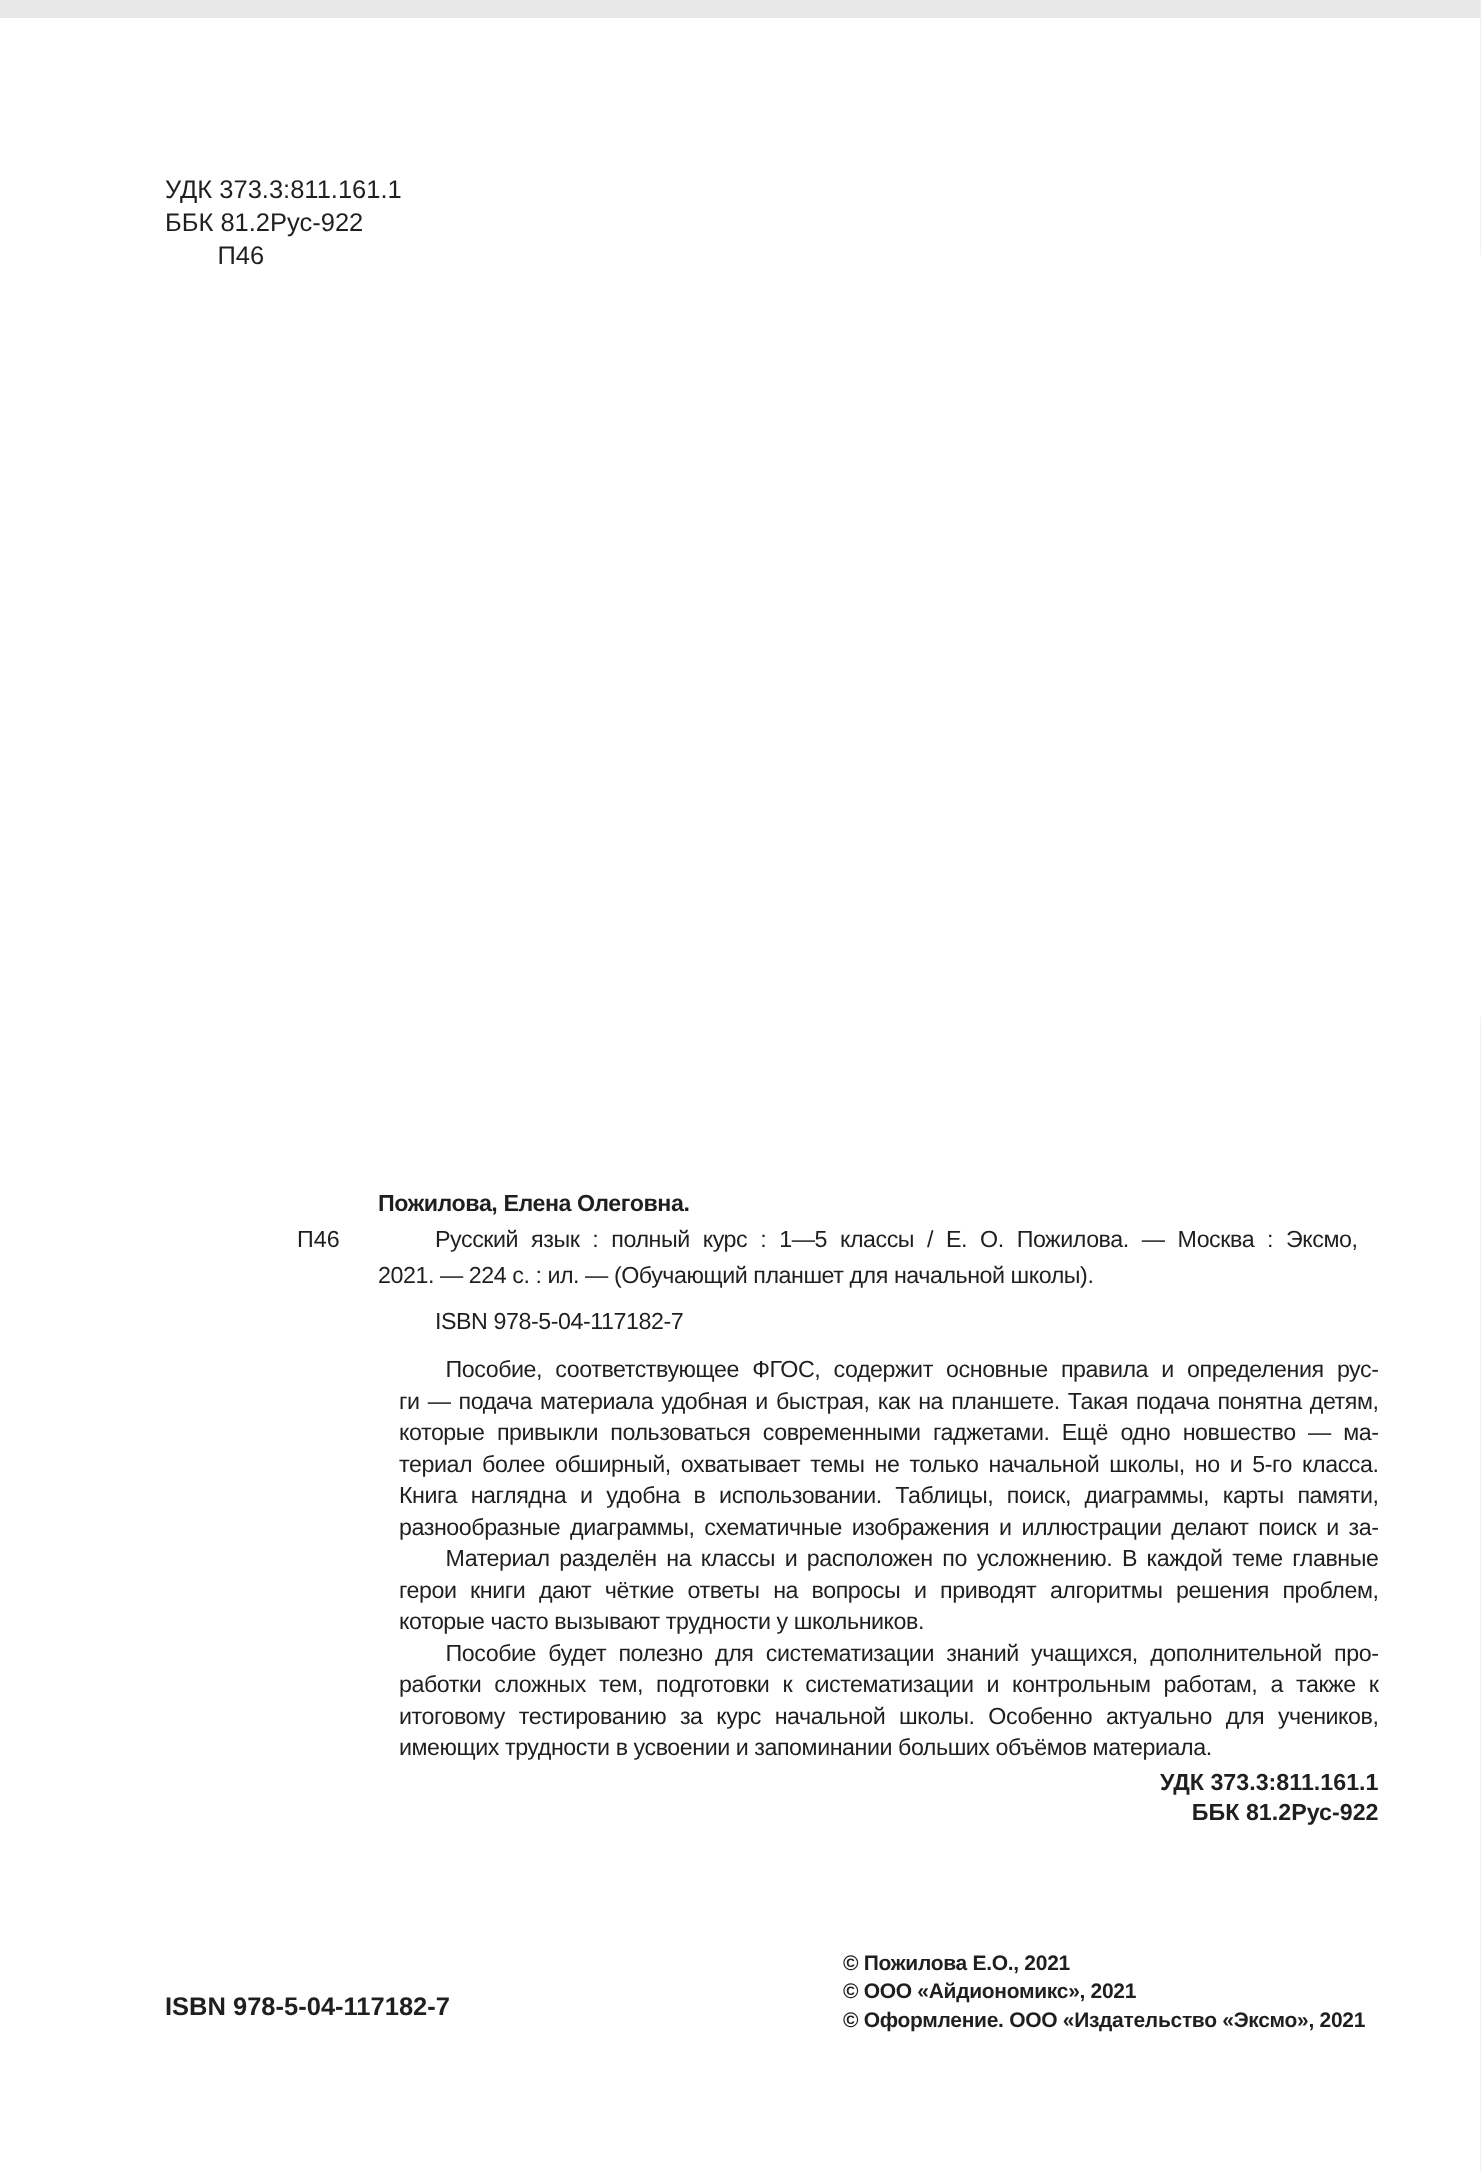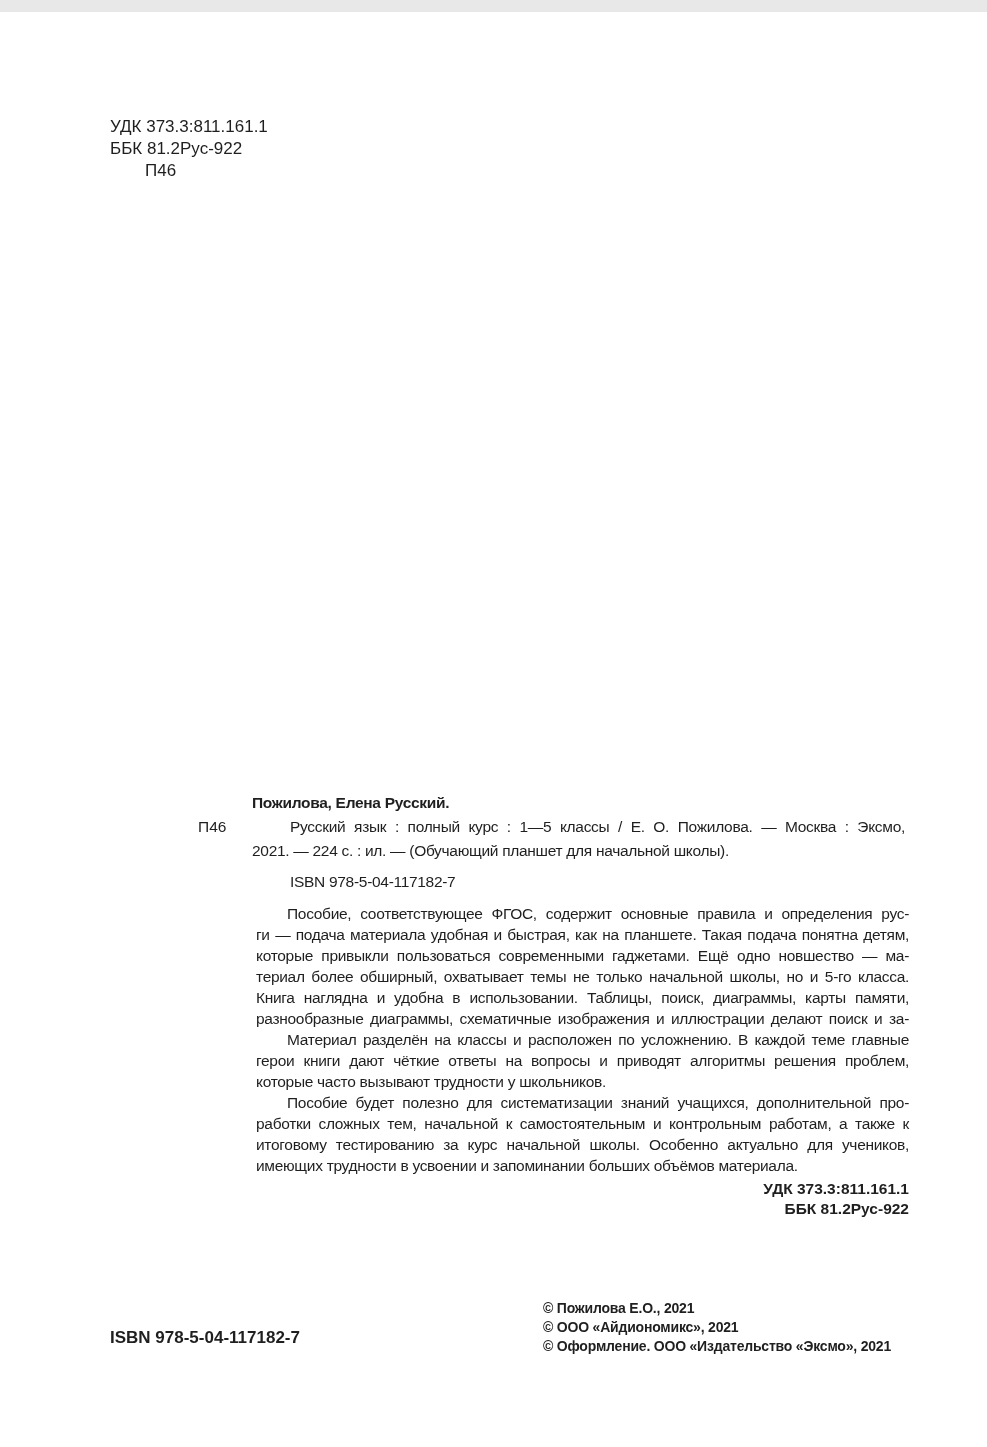--- a/index.html
+++ b/index.html
@@ -43,21 +43,21 @@
     top: 0;
     letter-spacing: 0;
   }
   .jline { text-align: justify; text-align-last: justify; }
   .first-bib { text-indent: 38px; }
   .isbn-mid { margin-top: 7px; text-indent: 38px; }
 
   
   .annot {
     position: absolute;
-    left: 256px;
+    left: 266px;
     top: 891px;
     width: 653px;
     font-size: 15.5px;
     line-height: 21px;
     letter-spacing: -0.3px;
   }
   .p-first { text-indent: 31px; }
   .codes-right {
     margin-top: 3px;
     text-align: right;
@@ -71,42 +71,42 @@
   .footer-isbn {
     position: absolute;
     left: 110px;
     top: 1316px;
     font-weight: bold;
     font-size: 17px;
     white-space: nowrap;
   }
   .copyrights {
     position: absolute;
-    left: 543px;
+    left: 562px;
     top: 1287px;
     font-weight: bold;
     font-size: 14px;
     line-height: 19px;
     letter-spacing: -0.2px;
     white-space: nowrap;
   }
 </style>
 </head>
 <body>
 
 <div class="page">
 
   <div class="top-codes">
     <div>УДК 373.3:811.161.1</div>
     <div>ББК 81.2Рус-922</div>
     <div class="sign">П46</div>
   </div>
 
   <div class="bib">
-    <div class="author">Пожилова, Елена Русский.</div>
+    <div class="author">Пожилова, Елена Олеговна.</div>
     <div class="entry">
       <span class="entry-code">П46</span>
       <div class="jline first-bib">Русский язык : полный курс : 1—5 классы / Е. О. Пожилова. — Москва : Эксмо,</div>
       <div>2021. — 224 с. : ил. — (Обучающий планшет для начальной школы).</div>
     </div>
     <div class="isbn-mid">ISBN 978-5-04-117182-7</div>
   </div>
 
   <div class="annot">
     <div class="jline p-first">Пособие, соответствующее ФГОС, содержит основные правила и определения рус-</div>
@@ -114,21 +114,21 @@
     <div class="jline">которые привыкли пользоваться современными гаджетами. Ещё одно новшество — ма-</div>
     <div class="jline">териал более обширный, охватывает темы не только начальной школы, но и 5-го класса.</div>
     <div class="jline">Книга наглядна и удобна в использовании. Таблицы, поиск, диаграммы, карты памяти,</div>
     <div class="jline">разнообразные диаграммы, схематичные изображения и иллюстрации делают поиск и за-</div>
 
     <div class="jline p-first">Материал разделён на классы и расположен по усложнению. В каждой теме главные</div>
     <div class="jline">герои книги дают чёткие ответы на вопросы и приводят алгоритмы решения проблем,</div>
     <div>которые часто вызывают трудности у школьников.</div>
 
     <div class="jline p-first">Пособие будет полезно для систематизации знаний учащихся, дополнительной про-</div>
-    <div class="jline">работки сложных тем, начальной к самостоятельным и контрольным работам, а также к</div>
+    <div class="jline">работки сложных тем, подготовки к систематизации и контрольным работам, а также к</div>
     <div class="jline">итоговому тестированию за курс начальной школы. Особенно актуально для учеников,</div>
     <div>имеющих трудности в усвоении и запоминании больших объёмов материала.</div>
 
     <div class="codes-right">
       <div>УДК 373.3:811.161.1</div>
       <div>ББК 81.2Рус-922</div>
     </div>
   </div>
 
   <div class="footer-isbn">ISBN 978-5-04-117182-7</div>

